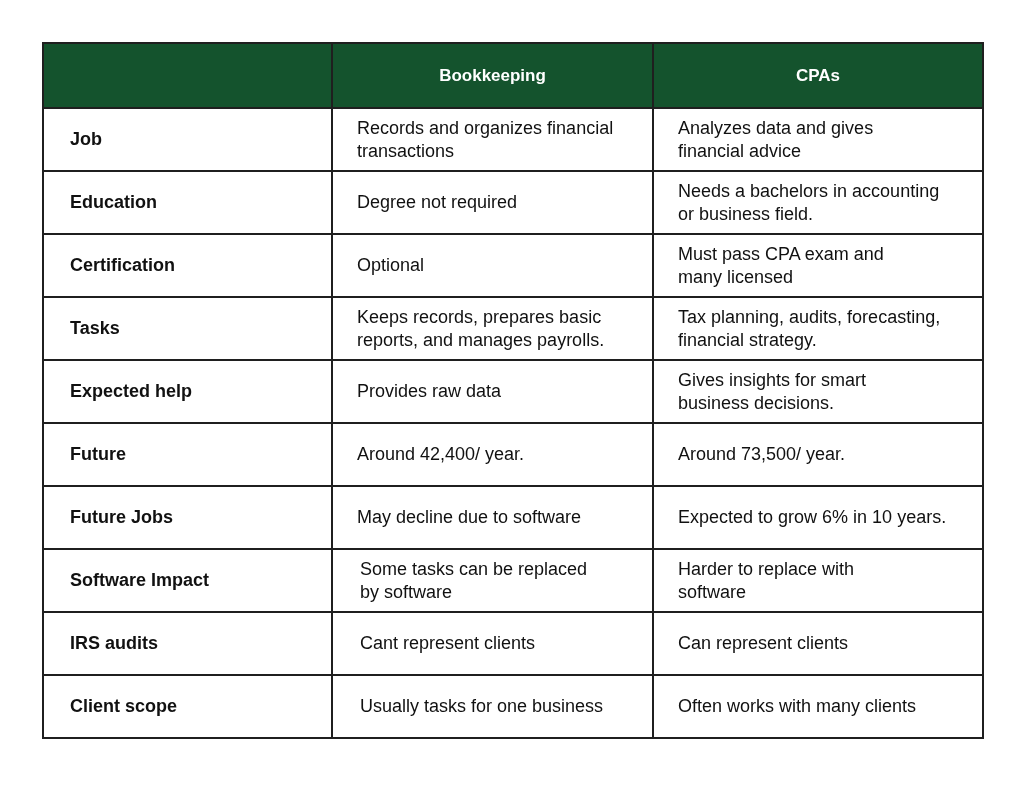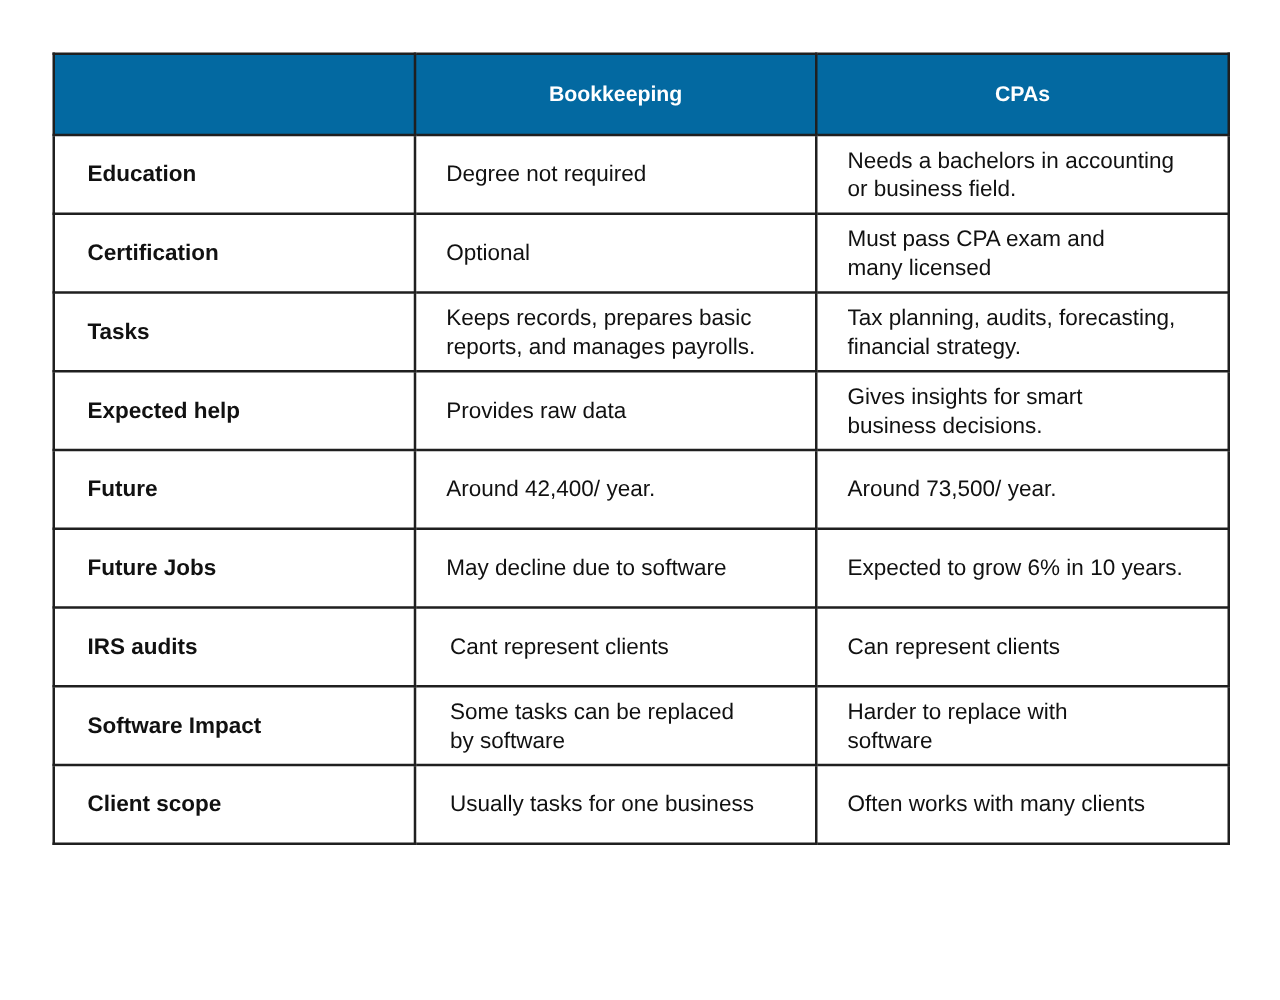--- a/index.html
+++ b/index.html
@@ -13,21 +13,21 @@
   table.cmp col.c0 { width: 289px; }
   table.cmp col.c1 { width: 321px; }
   table.cmp col.c2 { width: 330px; }
   table.cmp th, table.cmp td {
     border: 2px solid #1f1f1f;
     vertical-align: middle;
     font-size: 18px;
     line-height: 23px;
   }
   table.cmp thead th {
-    background: #0369a1;
+    background: #14532d;
     color: #ffffff;
     font-weight: bold;
     font-size: 17px;
     height: 63px;
     text-align: center;
     padding: 0;
   }
   table.cmp tbody td { height: 61px; padding: 0 0 0 24px; }
   table.cmp tbody td.label { font-weight: bold; padding-left: 26px; }
   table.cmp tbody td.val { padding-left: 24px; }
@@ -44,20 +44,31 @@
       <col class="c2">
     </colgroup>
   <thead>
     <tr>
       <th></th>
       <th>Bookkeeping</th>
       <th>CPAs</th>
     </tr>
   </thead>
   <tbody>
+    <tr>
+      <td class="label">Job</td>
+      <td class="val">
+        <span class="line">Records and organizes financial</span>
+        <span class="line">transactions</span>
+      </td>
+      <td class="val">
+        <span class="line">Analyzes data and gives</span>
+        <span class="line">financial advice</span>
+      </td>
+    </tr>
     <tr>
       <td class="label">Education</td>
       <td class="val">
         <span class="line">Degree not required</span>
       </td>
       <td class="val">
         <span class="line">Needs a bachelors in accounting</span>
         <span class="line">or business field.</span>
       </td>
     </tr>
@@ -104,37 +115,37 @@
     <tr>
       <td class="label">Future Jobs</td>
       <td class="val">
         <span class="line">May decline due to software</span>
       </td>
       <td class="val">
         <span class="line">Expected to grow 6% in 10 years.</span>
       </td>
     </tr>
     <tr>
-      <td class="label">IRS audits</td>
-      <td class="val shift">
-        <span class="line">Cant represent clients</span>
-      </td>
-      <td class="val">
-        <span class="line">Can represent clients</span>
-      </td>
-    </tr>
-    <tr>
       <td class="label">Software Impact</td>
       <td class="val shift">
         <span class="line">Some tasks can be replaced</span>
         <span class="line">by software</span>
       </td>
       <td class="val">
         <span class="line">Harder to replace with</span>
         <span class="line">software</span>
+      </td>
+    </tr>
+    <tr>
+      <td class="label">IRS audits</td>
+      <td class="val shift">
+        <span class="line">Cant represent clients</span>
+      </td>
+      <td class="val">
+        <span class="line">Can represent clients</span>
       </td>
     </tr>
     <tr>
       <td class="label">Client scope</td>
       <td class="val shift">
         <span class="line">Usually tasks for one business</span>
       </td>
       <td class="val">
         <span class="line">Often works with many clients</span>
       </td>

